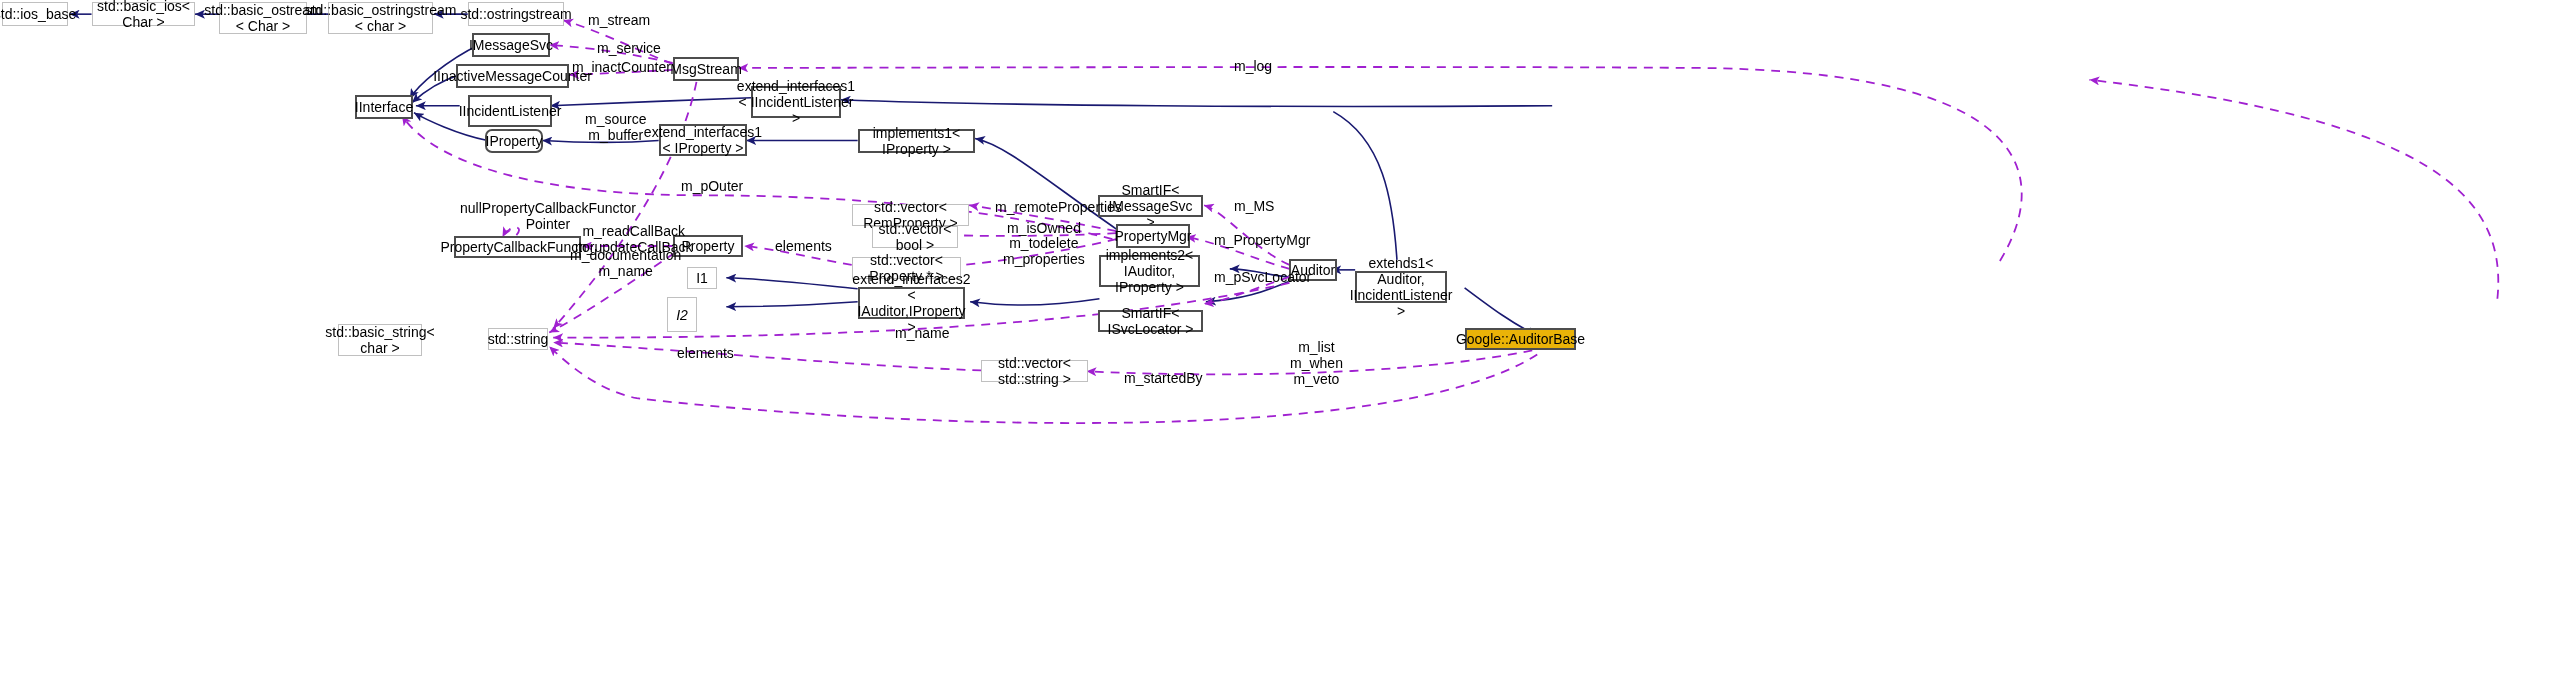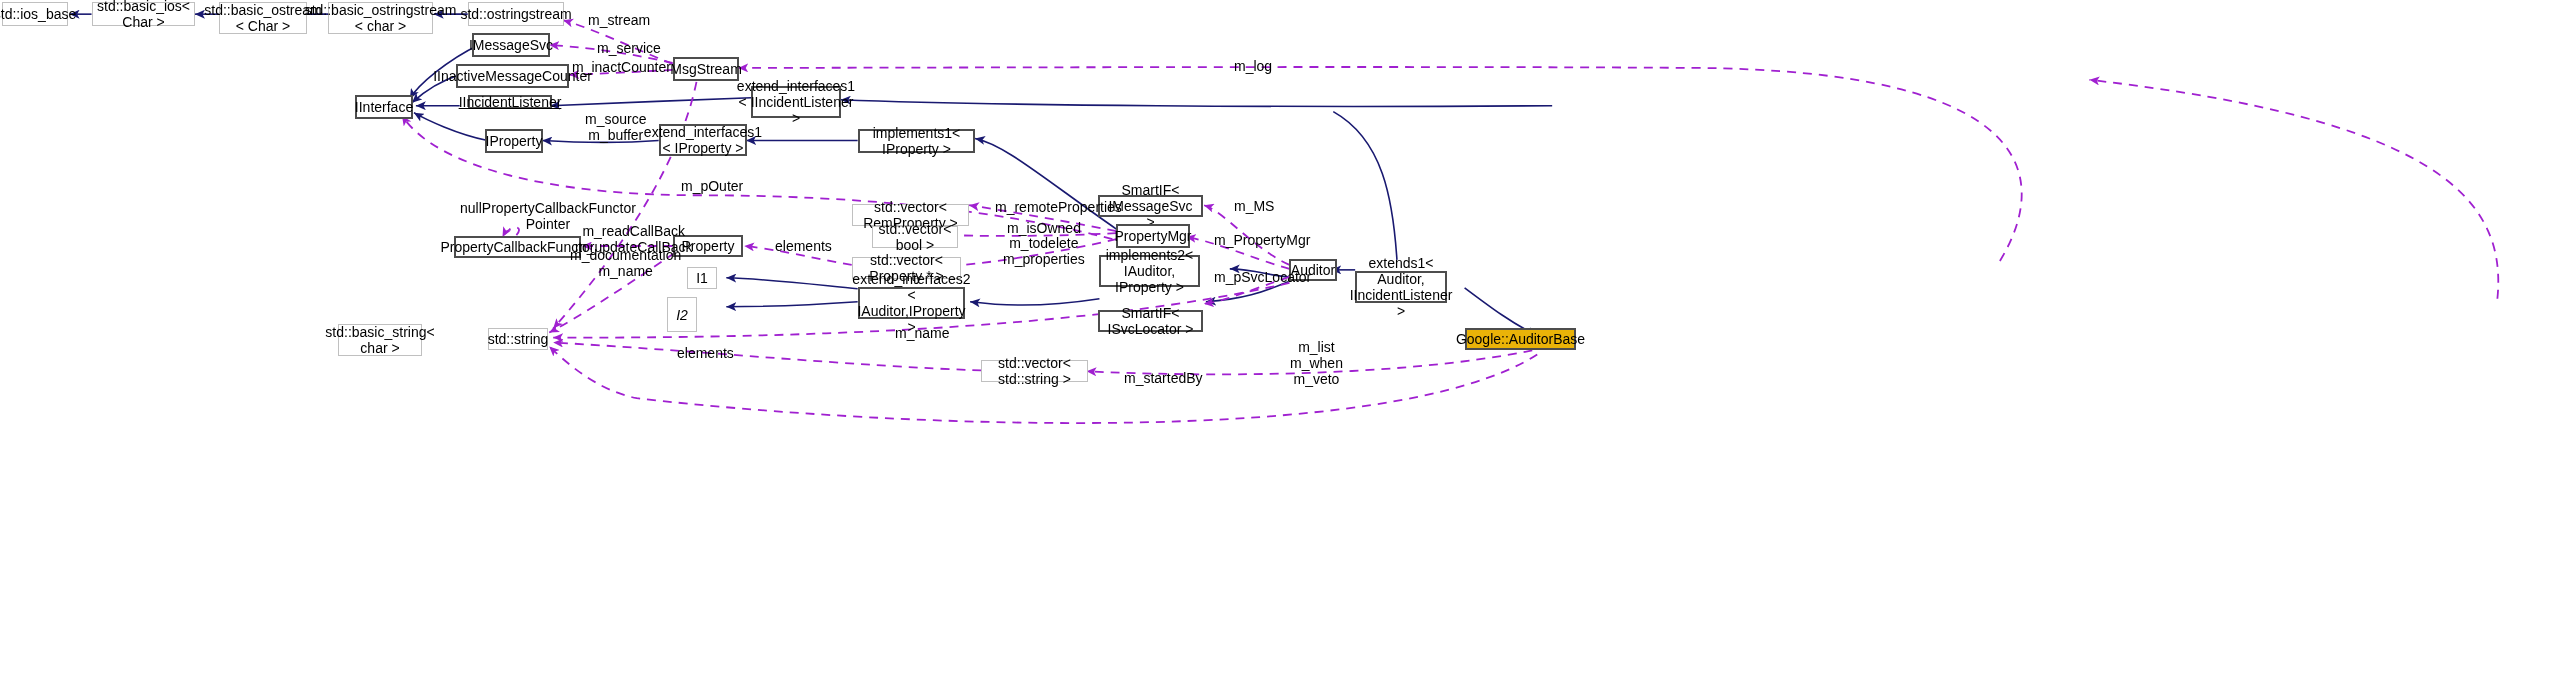--- a/index.html
+++ b/index.html
@@ -164,22 +164,22 @@
   <div class="node" style="left:92px; top:2px;   width:103px; height:24px;">std::basic_ios&lt; Char &gt;</div>
   <div class="node" style="left:219px;top:2px;   width:88px;  height:32px;">std::basic_ostream
 &lt; Char &gt;</div>
   <div class="node" style="left:328px;top:2px;   width:105px; height:32px;">std::basic_ostringstream
 &lt; char &gt;</div>
   <div class="node" style="left:468px;top:2px;   width:96px;  height:24px;">std::ostringstream</div>
 
   <div class="node solid" style="left:472px;top:33px;  width:78px;  height:24px;">IMessageSvc</div>
   <div class="node solid" style="left:456px;top:64px;  width:113px; height:24px;">IInactiveMessageCounter</div>
   <div class="node solid" style="left:355px;top:95px;  width:58px;  height:24px;">IInterface</div>
-  <div class="node solid" style="left:468px;top:95px;  width:84px;  height:14px;text-decoration:underline;">IIncidentListener</div>
-  <div class="node solid" style="left:485px;top:129px; width:58px;  height:24px;">IProperty</div>
+  <div class="node solid" style="left:468px;top:95px;  width:84px;  height:32px;">IIncidentListener</div>
+  <div class="node solid" style="left:485px;top:129px; width:58px;  height:24px;border-radius:7px;">IProperty</div>
 
   <div class="node solid" style="left:673px;top:57px;  width:66px;  height:24px;">MsgStream</div>
   <div class="node solid" style="left:751px;top:86px;  width:90px;  height:32px;">extend_interfaces1
 &lt; IIncidentListener &gt;</div>
   <div class="node solid" style="left:659px;top:124px; width:88px;  height:32px;">extend_interfaces1
 &lt; IProperty &gt;</div>
   <div class="node solid" style="left:858px;top:129px; width:117px; height:24px;">implements1&lt; IProperty &gt;</div>
 
   <div class="node" style="left:852px;top:204px; width:117px; height:22px;">std::vector&lt; RemProperty &gt;</div>
   <div class="node" style="left:872px;top:226px; width:86px;  height:22px;">std::vector&lt; bool &gt;</div>

